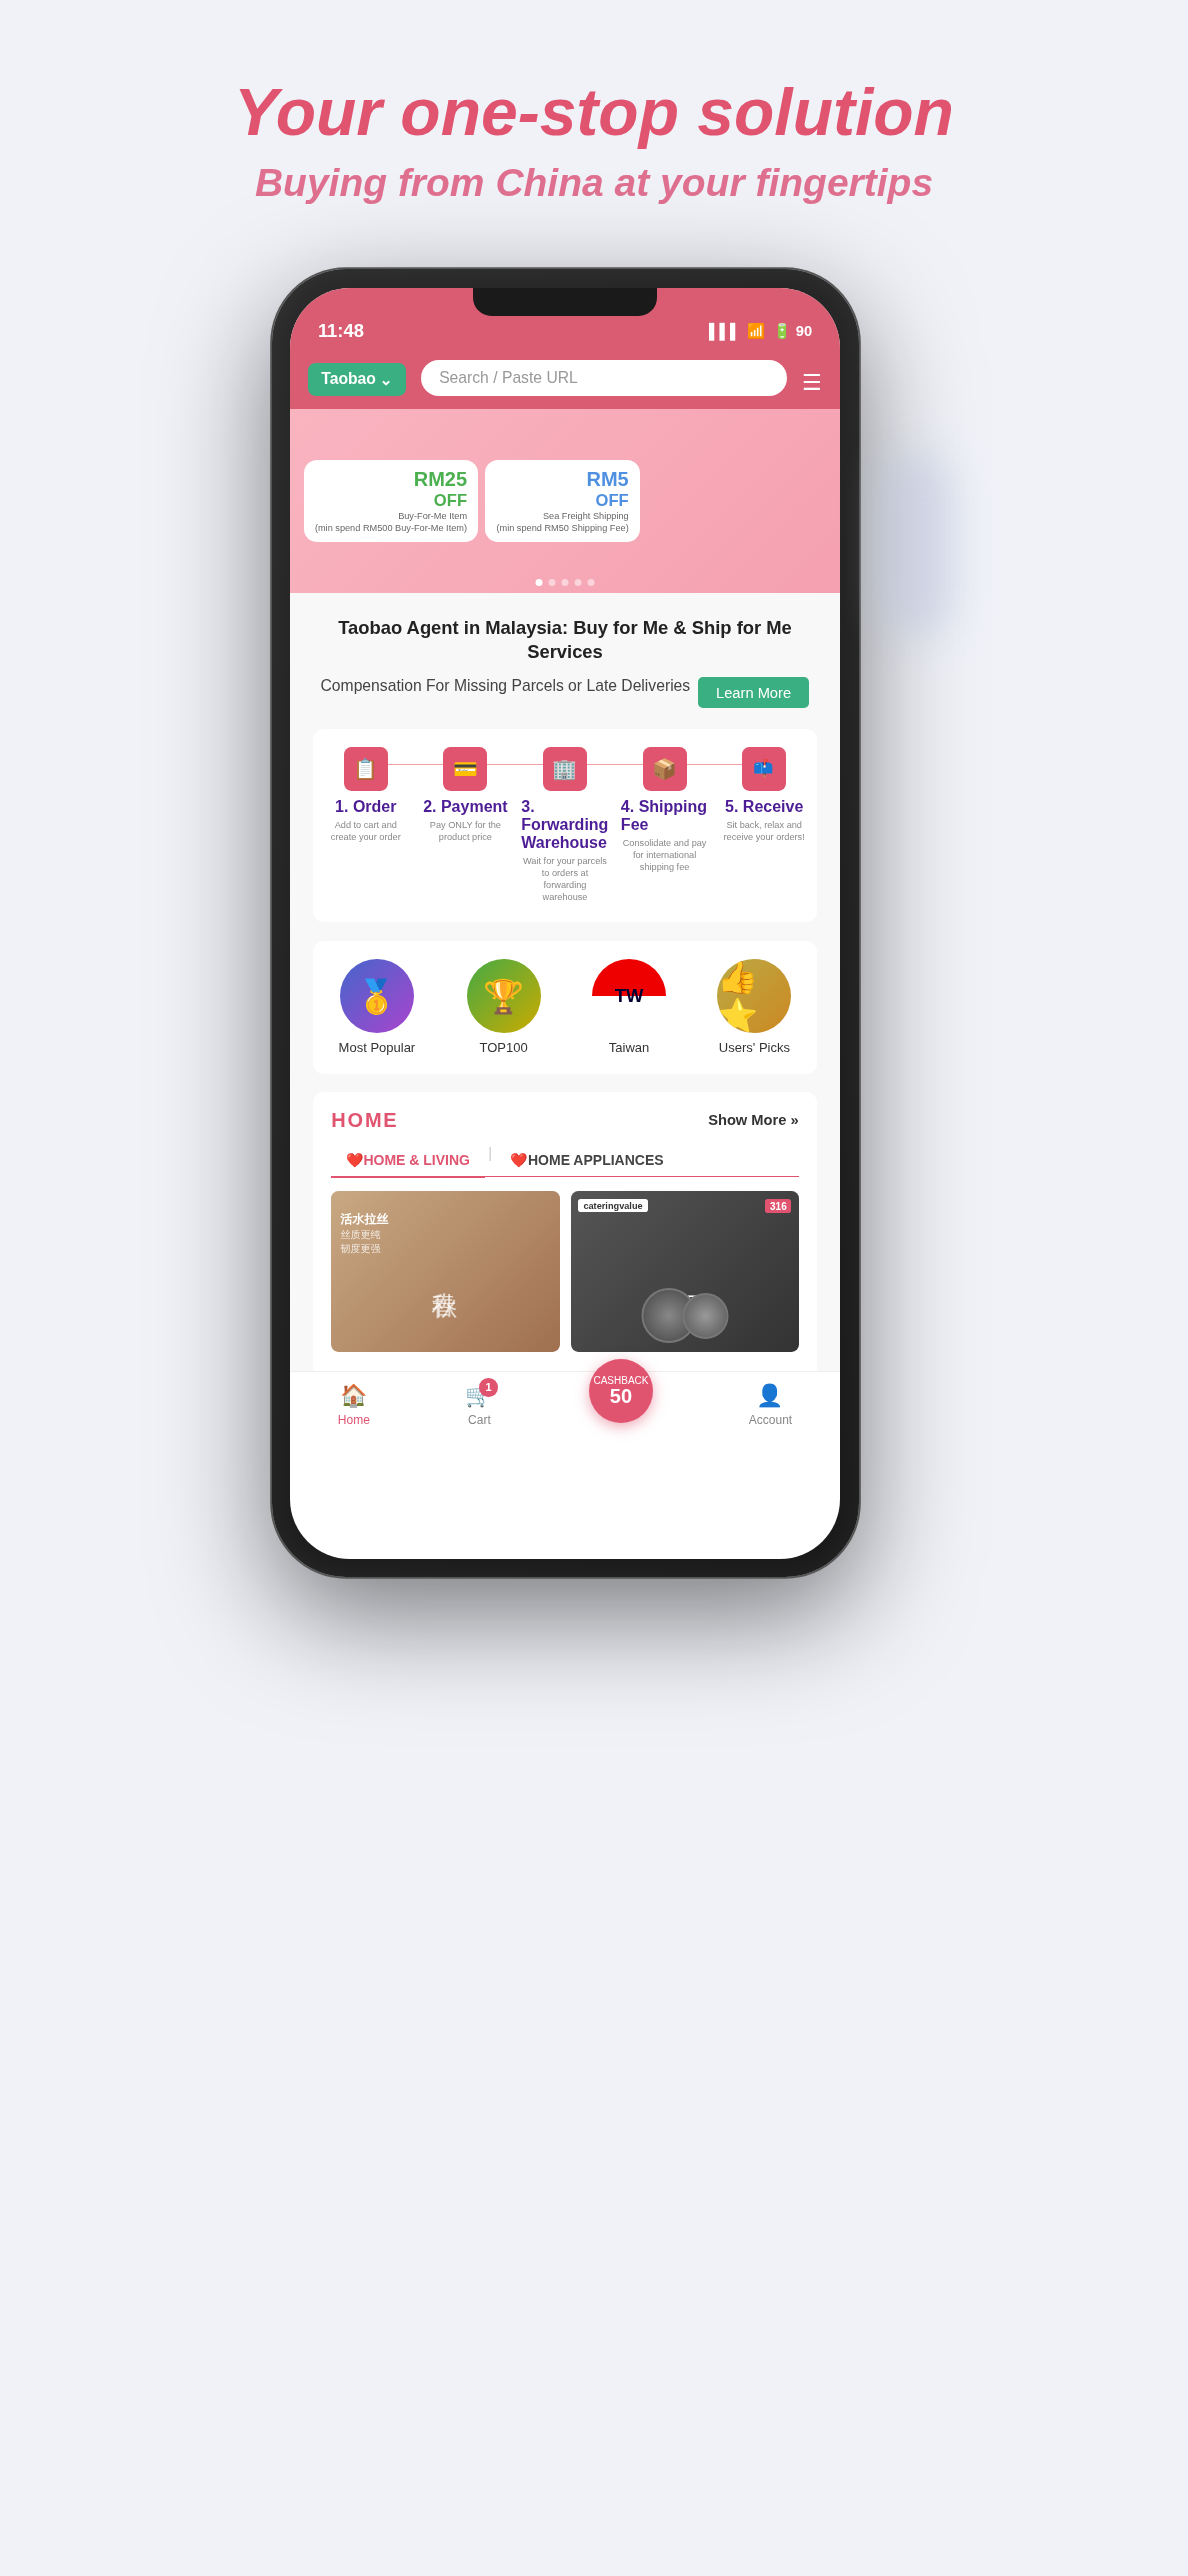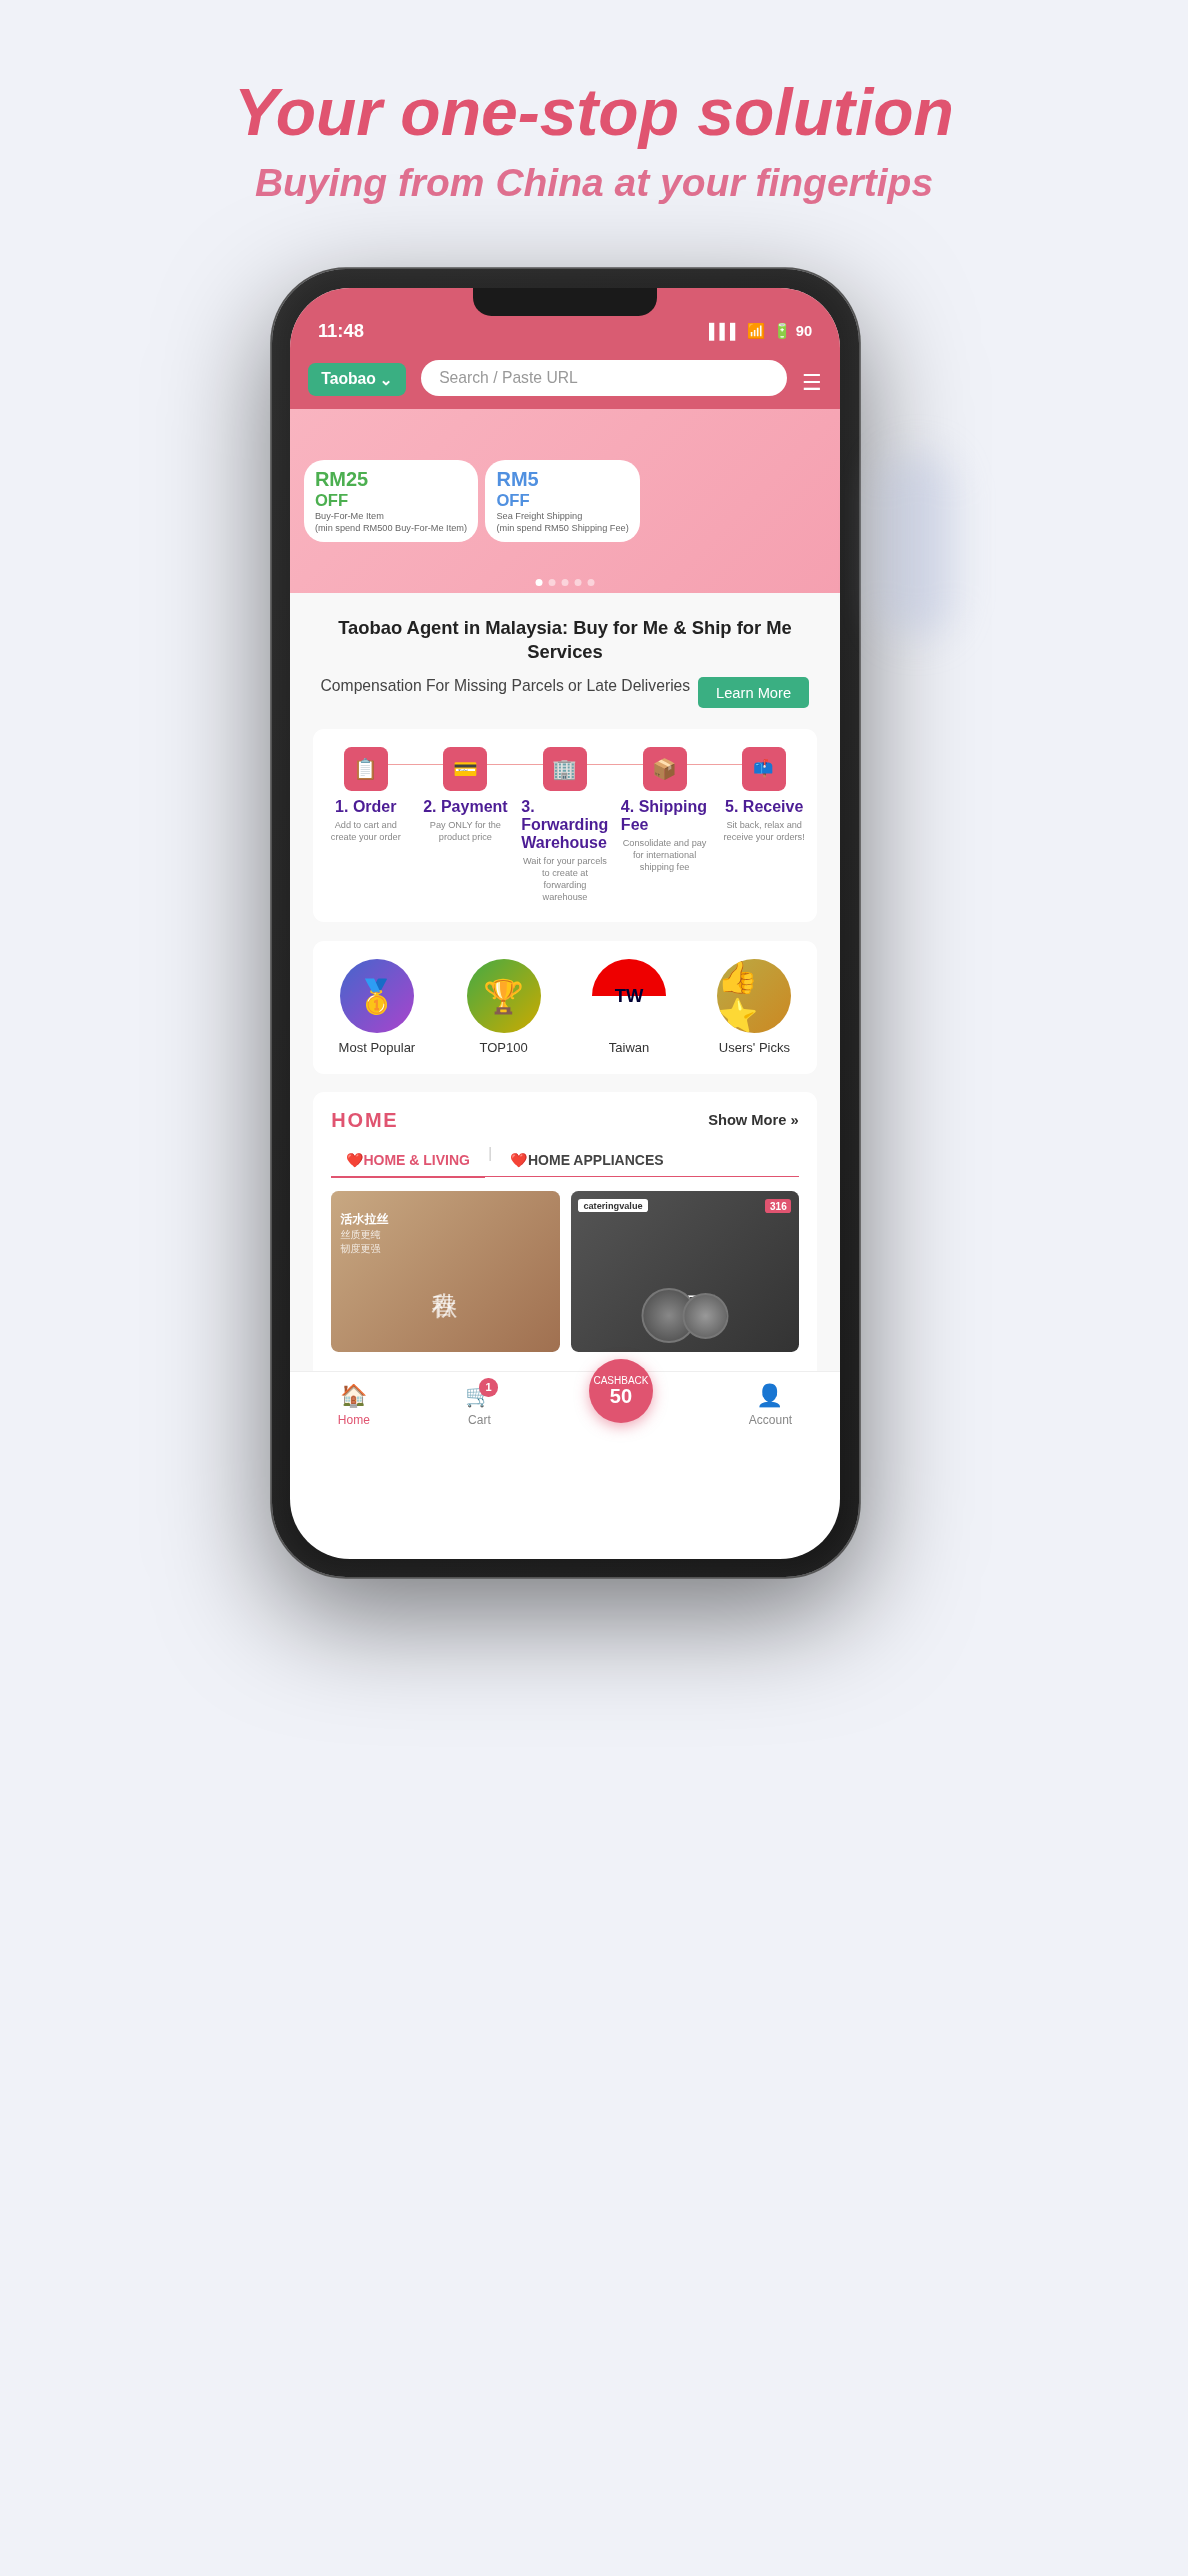--- a/index.html
+++ b/index.html
@@ -148,23 +148,23 @@
       color: #e86080;
       line-height: 1.1;
     }
     .banner-right {
       display: flex;
       gap: 7.4px;
       padding: 9.2px 14px;
     }
     .discount-box {
       background: white;
-      border-radius: 20px;
+      border-radius: 13px;
       padding: 7.4px 11px;
-      text-align: left;
+      text-align: right;
       min-width: 92px;
     }
     .discount-box .amount {
       font-size: 20px;
       font-weight: 900;
       color: #4caf50;
     }
     .discount-box .amount.blue { color: #5090e0; }
     .discount-box .off {
       font-size: 16.6px;
@@ -588,21 +588,21 @@
 
           <div class="step-item">
             <div class="step-icon">💳</div>
             <div class="step-name">2. Payment</div>
             <div class="step-desc">Pay ONLY for the product price</div>
           </div>
 
           <div class="step-item">
             <div class="step-icon">🏢</div>
             <div class="step-name">3. Forwarding Warehouse</div>
-            <div class="step-desc">Wait for your parcels to create at forwarding warehouse</div>
+            <div class="step-desc">Wait for your parcels to orders at forwarding warehouse</div>
           </div>
 
           <div class="step-item">
             <div class="step-icon">📦</div>
             <div class="step-name">4. Shipping Fee</div>
             <div class="step-desc">Consolidate and pay for international shipping fee</div>
           </div>
 
           <div class="step-item">
             <div class="step-icon" style="background:#e05470; font-size:16.6px;">📫</div>

